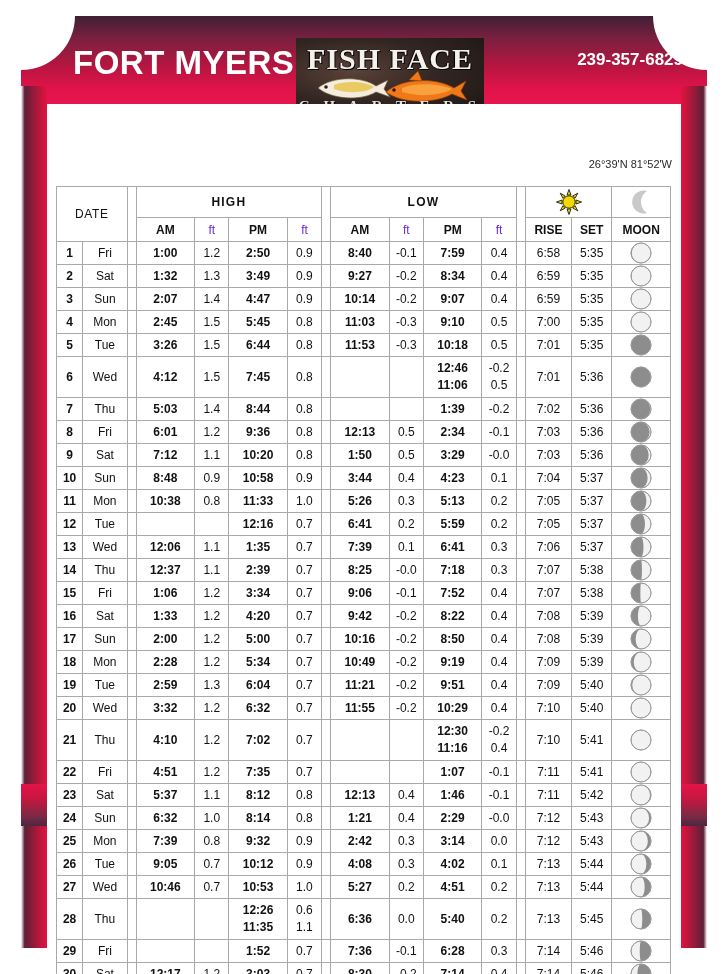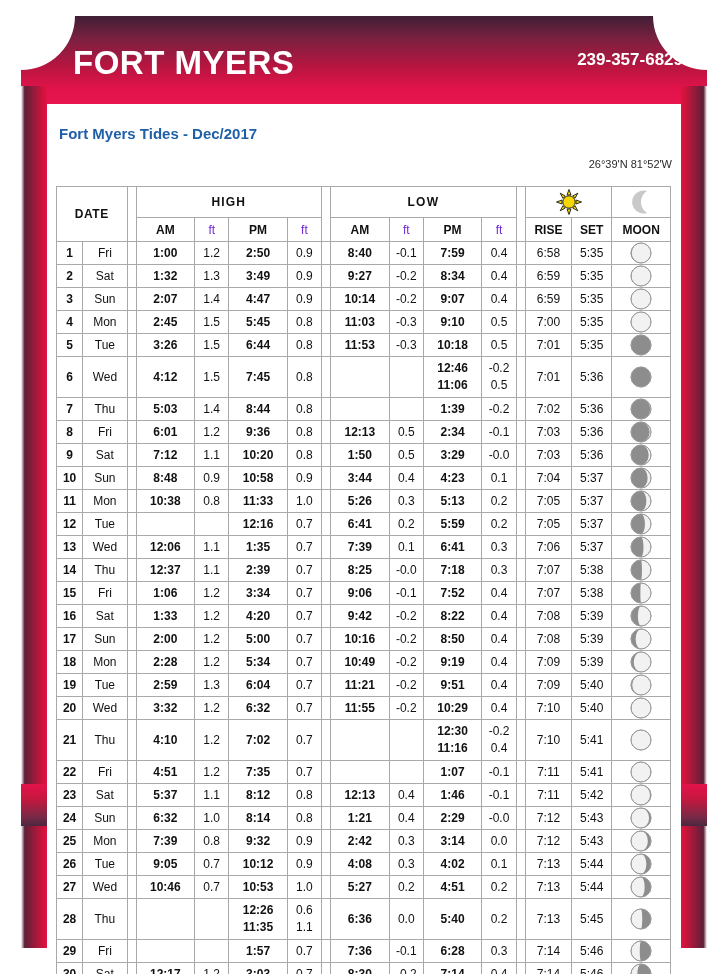--- a/index.html
+++ b/index.html
@@ -189,21 +189,21 @@
   col.c-dow   { width: 44px; }
   col.c-sp    { width: 9px; }
   col.c-time  { width: 58px; }
   col.c-ft    { width: 34px; }
   col.c-rise  { width: 46px; }
   col.c-set   { width: 40px; }
   col.c-moon  { width: 58px; }
 
   .hdr-date {
     font-size: 12.5px;
-    font-weight: bold;
+    font-weight: normal;
     color: #e01020;
     letter-spacing: 0.6px;
   }
   .hdr-group {
     font-size: 13px;
     font-weight: bold;
     color: #ef1122;
     letter-spacing: 1.2px;
     height: 30px;
   }
@@ -256,33 +256,45 @@
 <body>
 
 <div class="page-frame">
 
   <div class="banner">
     <div class="banner-notch-l"></div>
     <div class="banner-notch-r"></div>
 
     <div class="banner-title">FORT MYERS</div>
 
+    <div class="logo">
+      <div class="logo-fishface">FISH FACE</div>
+      <svg class="logo-fish-svg" viewBox="0 0 155 38">
+        <path d="M4 20 C18 8, 48 8, 62 18 L74 12 L70 21 L76 29 L62 24 C48 33, 18 32, 4 20 Z" fill="#f3ecdf" stroke="#6b5a3a" stroke-width="0.7"></path>
+        <path d="M20 17 C34 12, 52 14, 60 19 C52 25, 34 26, 20 21 Z" fill="#e8c64e" opacity="0.85"></path>
+        <circle cx="12" cy="19" r="1.8" fill="#2b2018"></circle>
+        <path d="M72 24 C88 10, 122 9, 140 20 L152 13 L147 23 L153 32 L138 26 C120 36, 88 36, 72 24 Z" fill="#f07818" stroke="#8a3c08" stroke-width="0.7"></path>
+        <path d="M88 20 C104 14, 126 16, 138 21 C126 28, 104 29, 88 24 Z" fill="#f9a641" opacity="0.9"></path>
+        <circle cx="80" cy="22" r="1.8" fill="#2b1408"></circle>
+        <path d="M95 12 L104 3 L108 13 Z" fill="#f07818" stroke="#8a3c08" stroke-width="0.6"></path>
+      </svg>
+      <div class="logo-charters">C H A R T E R S</div>
+    </div>
 
     <div class="banner-contact">
       <div class="banner-phone">239-357-6829</div>
     </div>
   </div>
 
   <div class="frame-left"></div>
   <div class="frame-right"></div>
   <div class="frame-bottom-hi"></div>
   <div class="frame-bottom"></div>
 
   <div class="panel">
-    <div class="page-title">Fort Myers Tides - Dec/2017</div>
     <div class="coords">26°39'N 81°52'W</div>
 
     <div class="tide-table-wrap">
       <table class="tide">
         <colgroup>
           <col class="c-day">
             <col class="c-dow">
             <col class="c-sp">
           <col class="c-time">
             <col class="c-ft">
@@ -1043,21 +1055,21 @@
                   <circle cx="11" cy="11" r="10" fill="none" stroke="#9a9a9a" stroke-width="0.9"></circle>
                 </svg>
               </td>
             </tr>
             <tr class="datarow">
               <td class="daynum">29</td>
               <td class="dow">Fri</td>
               <td class="sp"></td>
               <td class="tm"></td>
               <td class="ft"></td>
-              <td class="tm">1:57</td>
+              <td class="tm">1:52</td>
               <td class="ft">0.7</td>
               <td class="sp"></td>
               <td class="tm">7:36</td>
               <td class="ft">-0.1</td>
               <td class="tm">6:28</td>
               <td class="ft">0.3</td>
               <td class="sp"></td>
               <td class="sun">7:14</td>
               <td class="sun">5:46</td>
               <td class="moon-cell">

